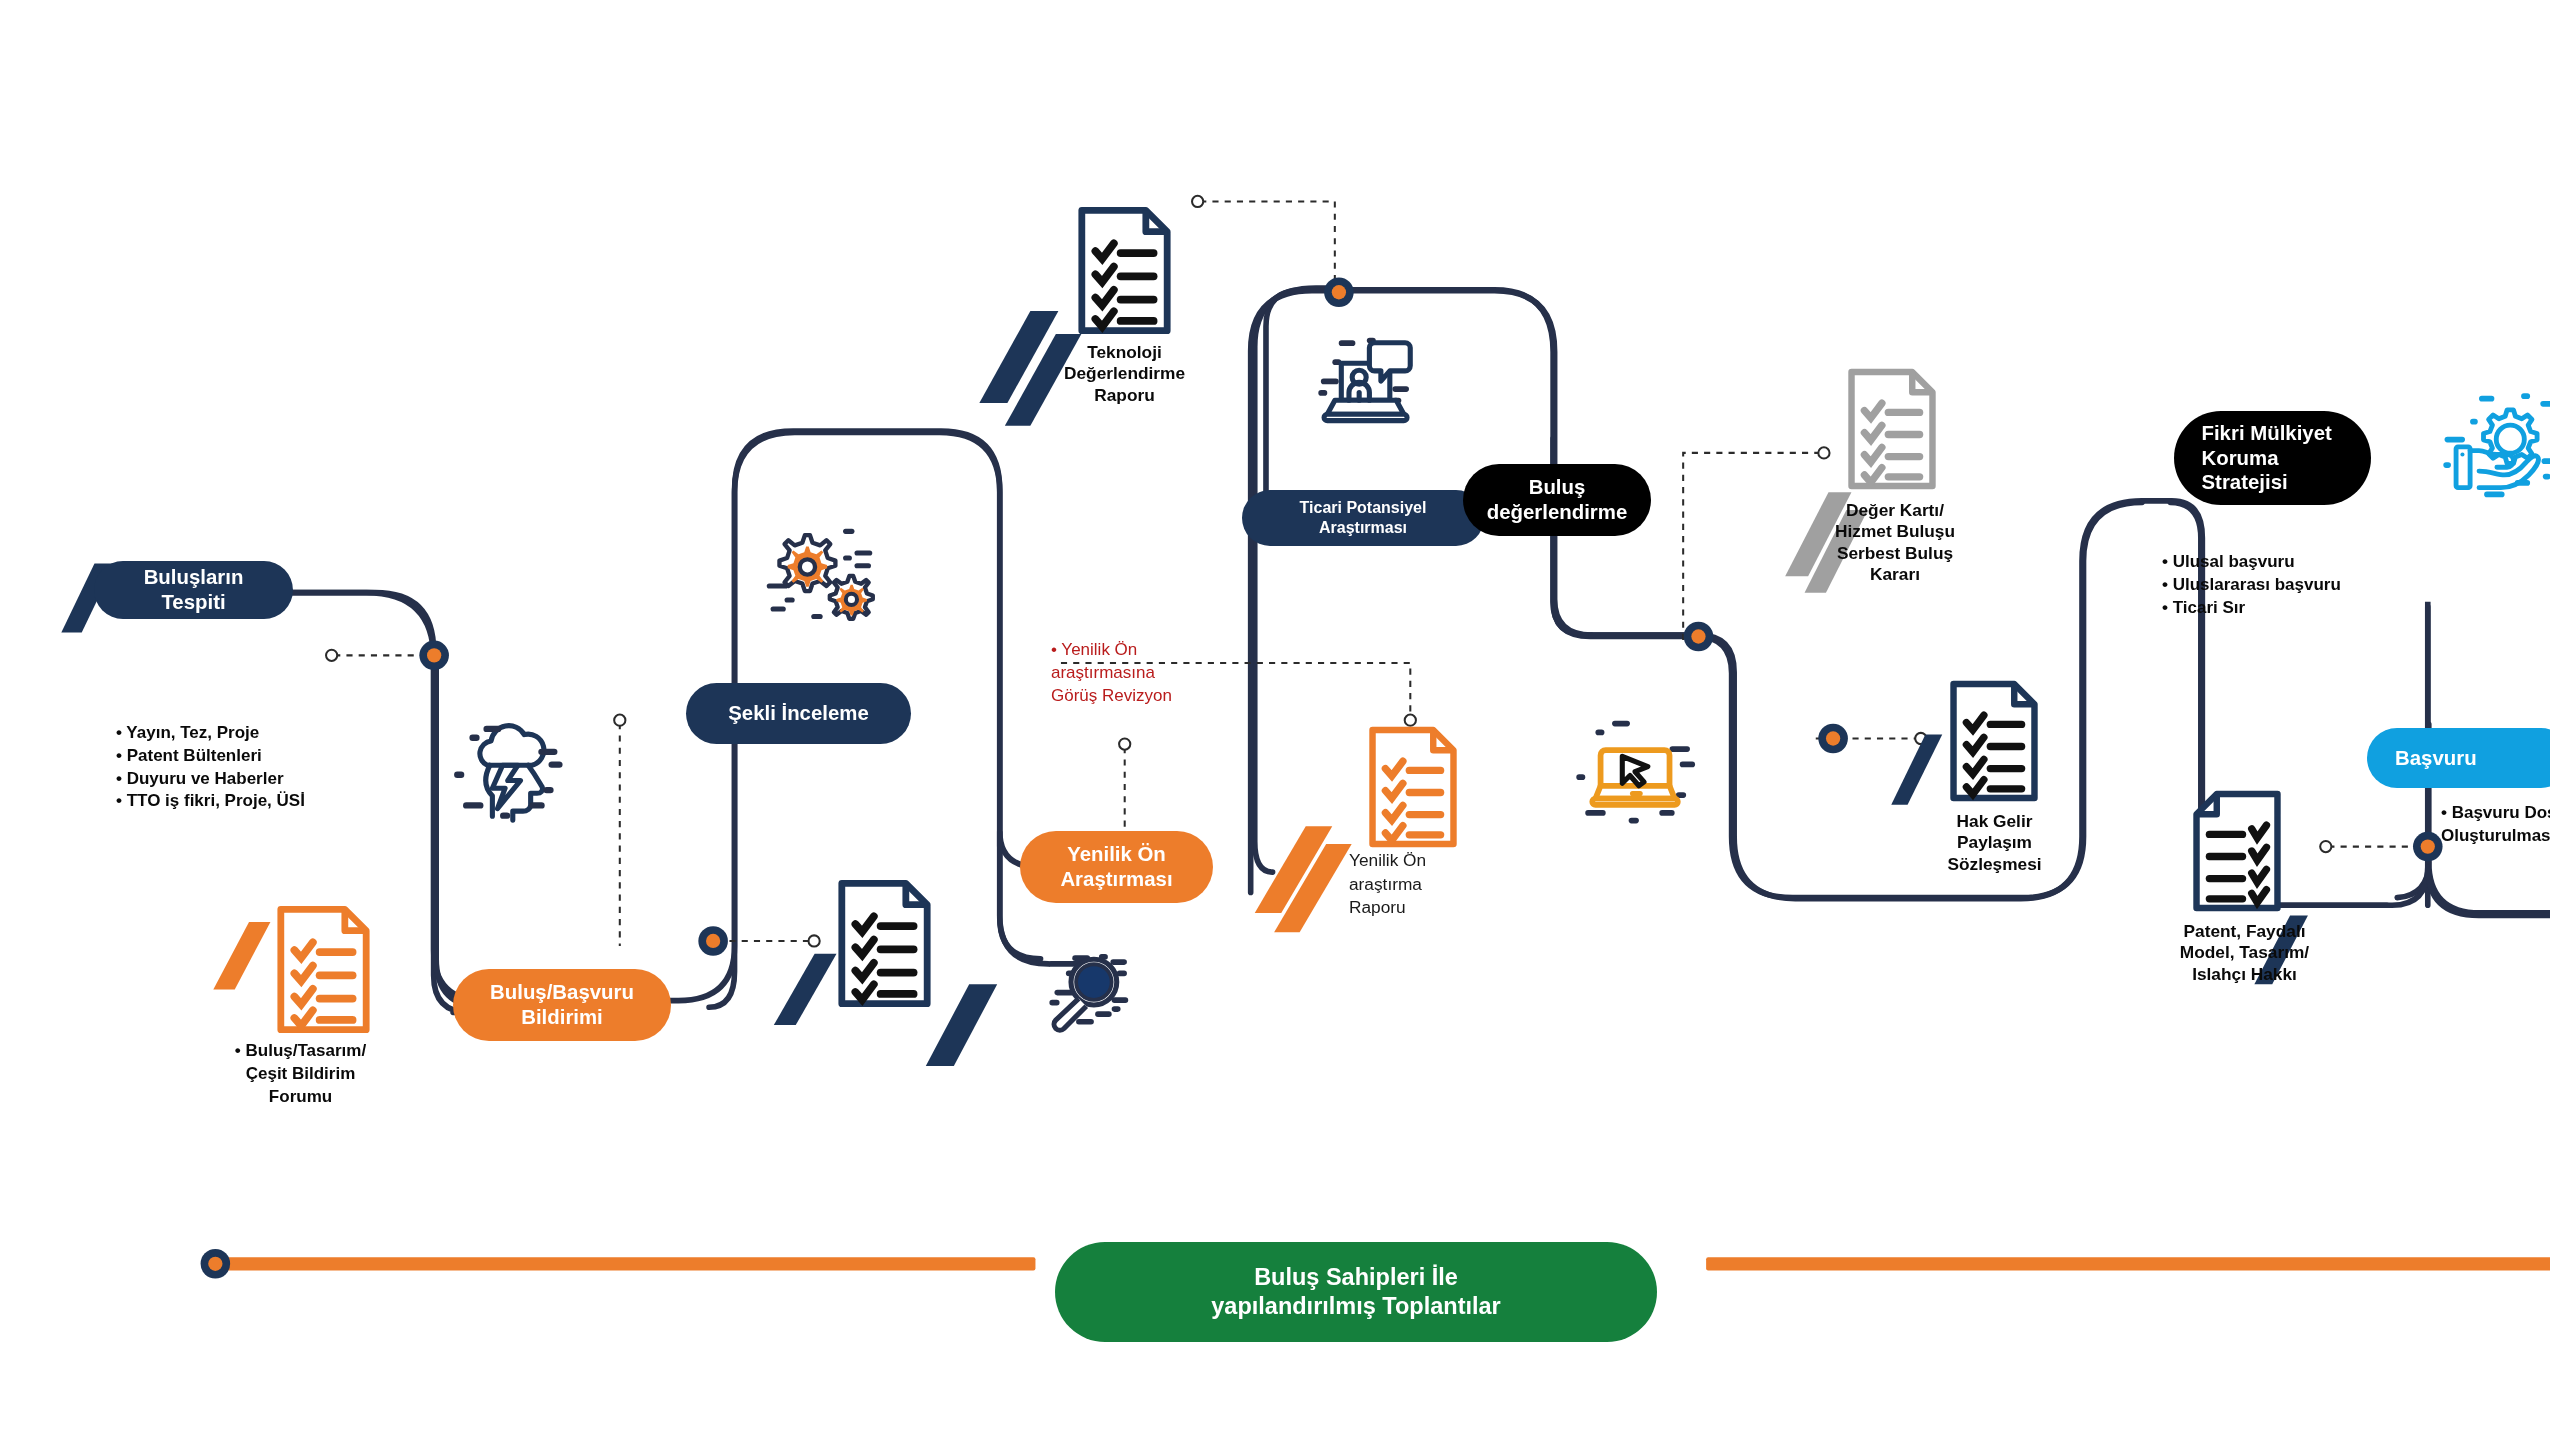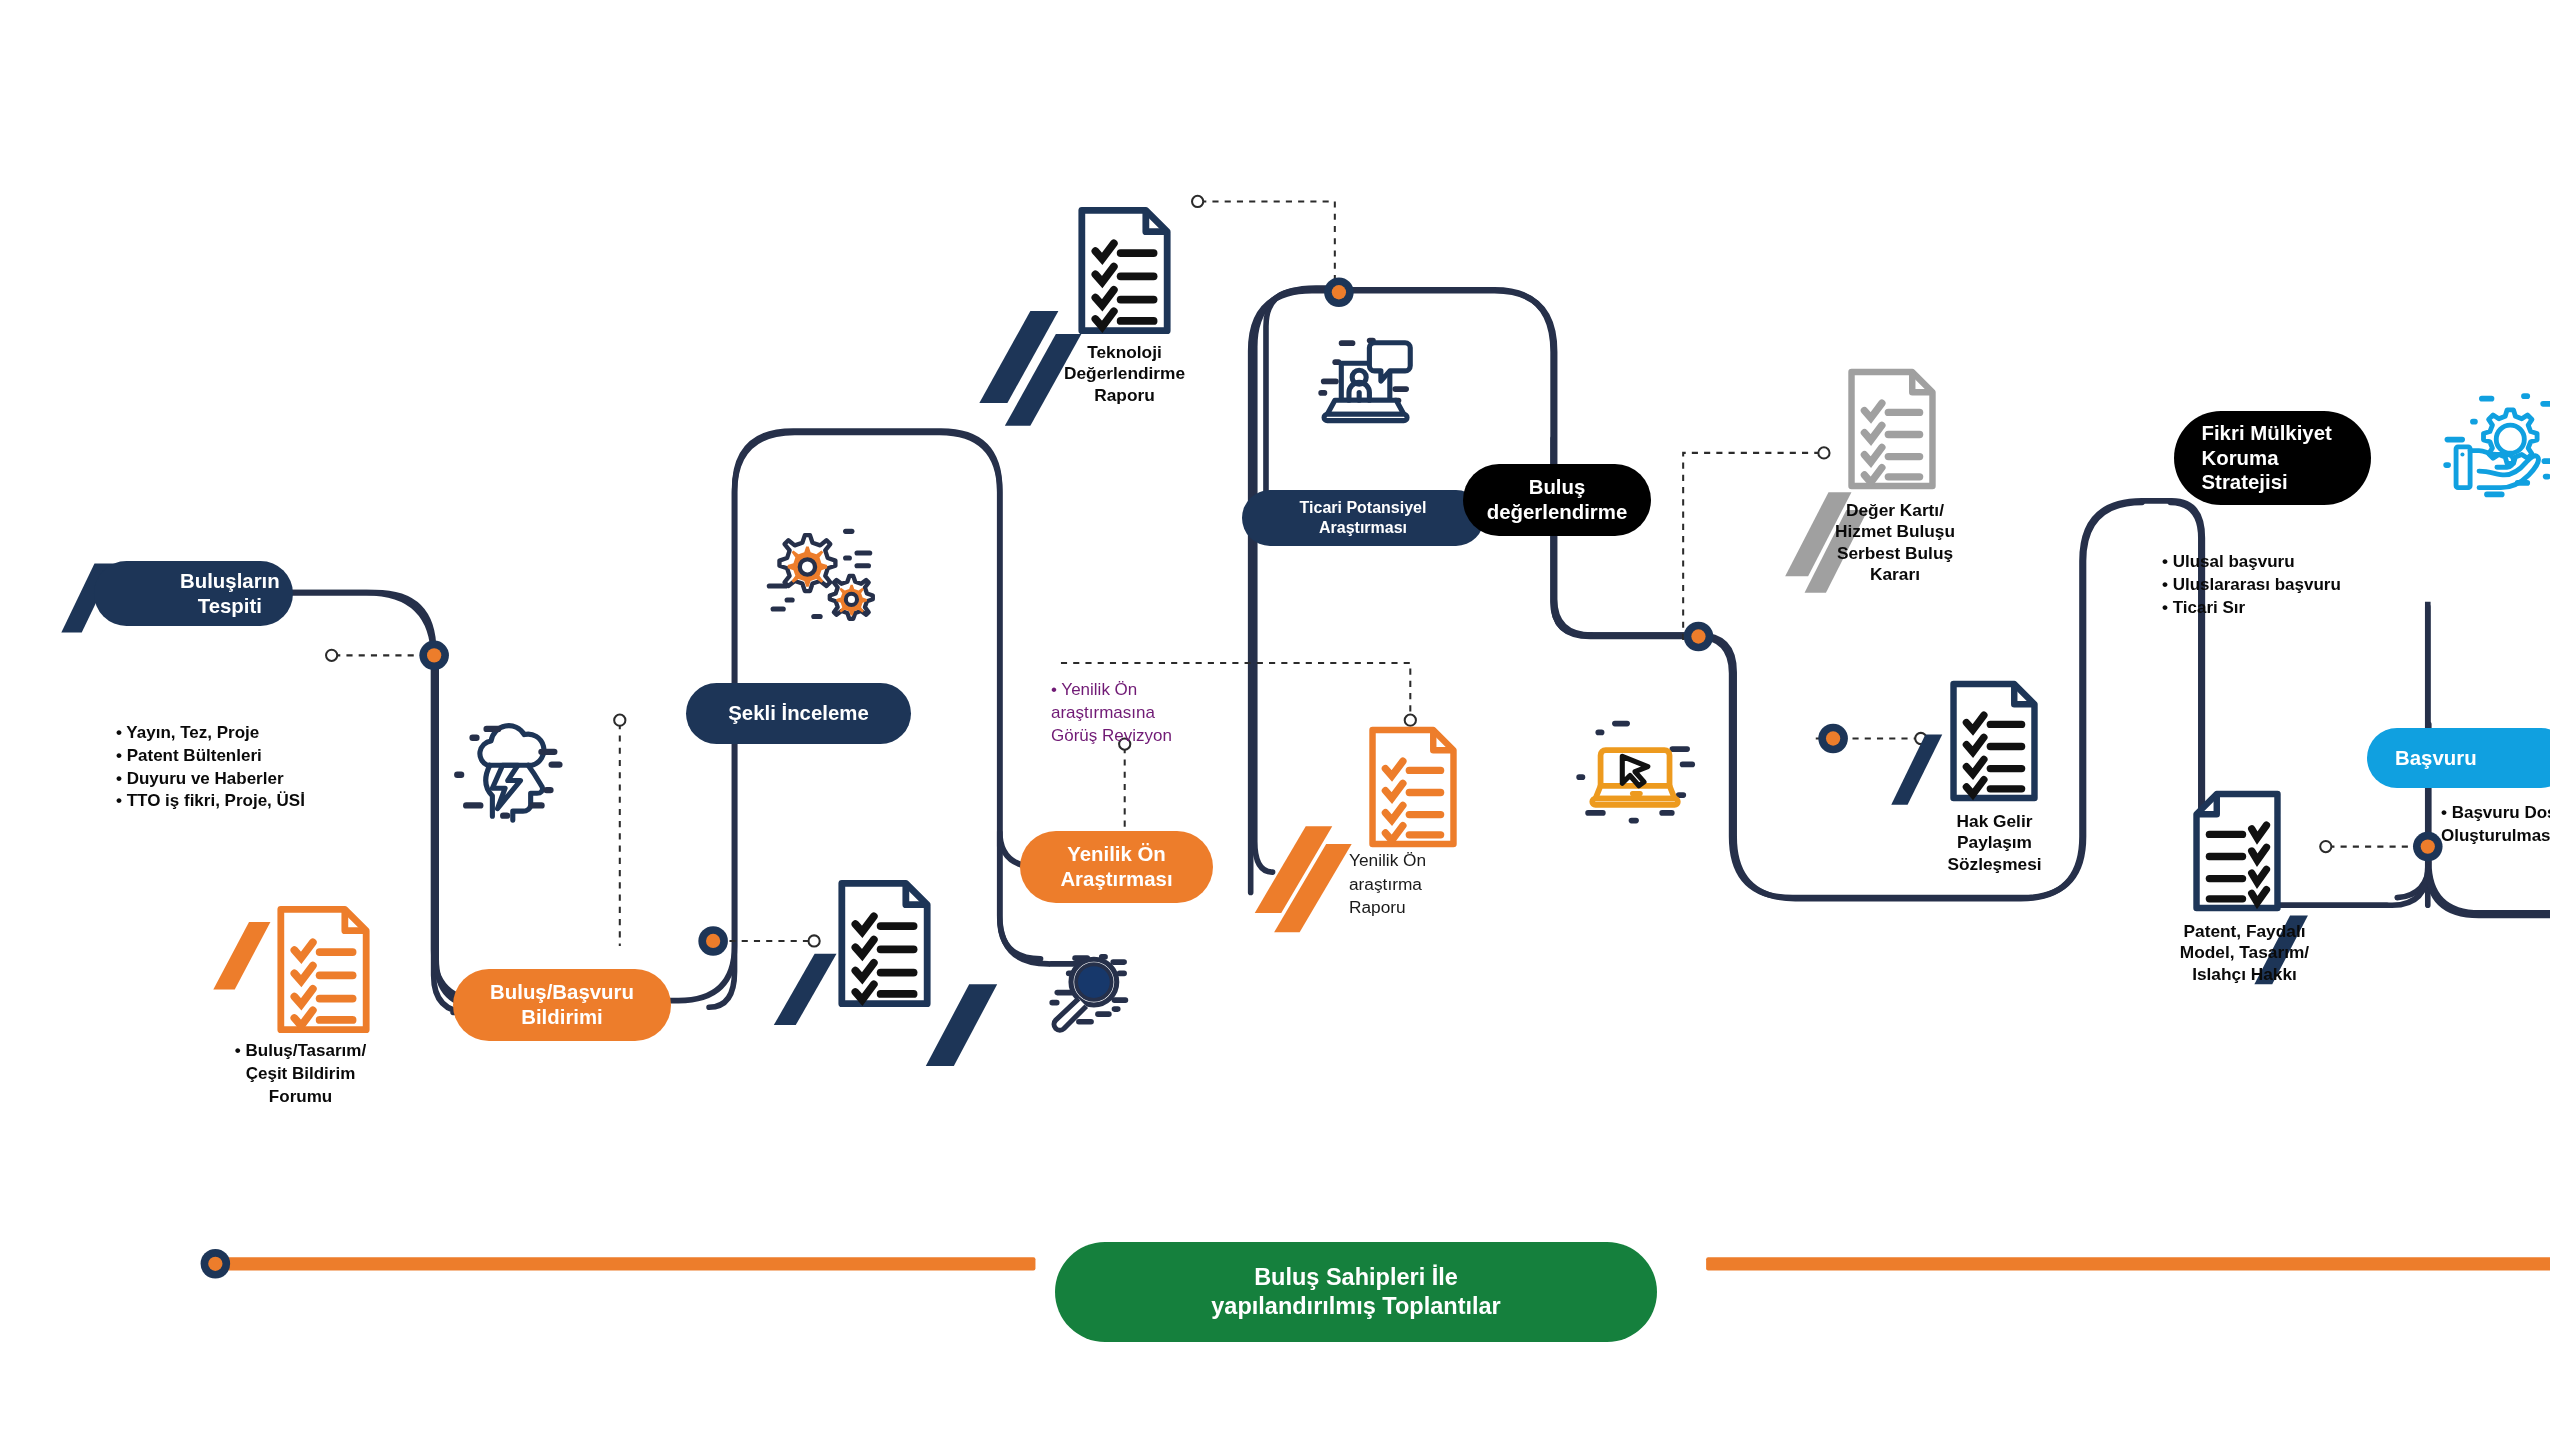--- a/index.html
+++ b/index.html
@@ -11,21 +11,21 @@
         text-align:center;color:#fff;font-weight:700;border-radius:510px;
         line-height:1.22;box-sizing:border-box;padding:7.1px 13.3px;}
   .pill.navy{background:#1d3557;}
   .pill.orange{background:#ed7d2b;}
   .pill.grey{background:#000000;}
   .pill.blue{background:#10a0e0;}
 
   .cap{position:absolute;font-weight:700;color:#0a0a0a;text-align:center;line-height:1.24;}
   .bullets{position:absolute;font-weight:700;color:#0a0a0a;line-height:1.34;}
   .bullets .b{white-space:nowrap;}
-  .greytext{position:absolute;color:#701a75;font-weight:400;line-height:1.36;margin-top:40px;}
+  .greytext{position:absolute;color:#b91c1c;font-weight:400;line-height:1.36;}
   .captionlight{position:absolute;color:#1a1a1a;font-weight:400;line-height:1.36;text-align:left;}
 
   .icon{position:absolute;}
   .title-bar{position:absolute;display:flex;align-items:center;justify-content:center;
              text-align:center;color:#fff;font-weight:700;background:#15803d;border-radius:510px;
              line-height:1.25;margin-top:28px;}
 </style>
 </head>
 <body>
 
@@ -142,21 +142,21 @@
         </g>
       <g fill="#1d3557">
           <polygon points="4490,1795 4525,1795 4455,1930 4420,1930"></polygon>
         </g>
       <g fill="#1d3557">
           <polygon points="185,1105 225,1105 160,1240 120,1240"></polygon>
         </g>
     </g>
   </svg>
 
-  <div class="pill navy" style="left:94px;top:561px;width:199px;height:65px;font-size:20.4px;justify-content:flex-end;">
+  <div class="pill navy" style="left:94px;top:561px;width:199px;height:58px;font-size:20.4px;">
     <div>
       <div>Buluşların</div>
       <div>Tespiti</div>
     </div>
   </div>
 
   <div class="pill navy" style="left:686px;top:683px;width:225px;height:61px;font-size:20.4px;">
     <span>Şekli İnceleme</span>
   </div>
 

